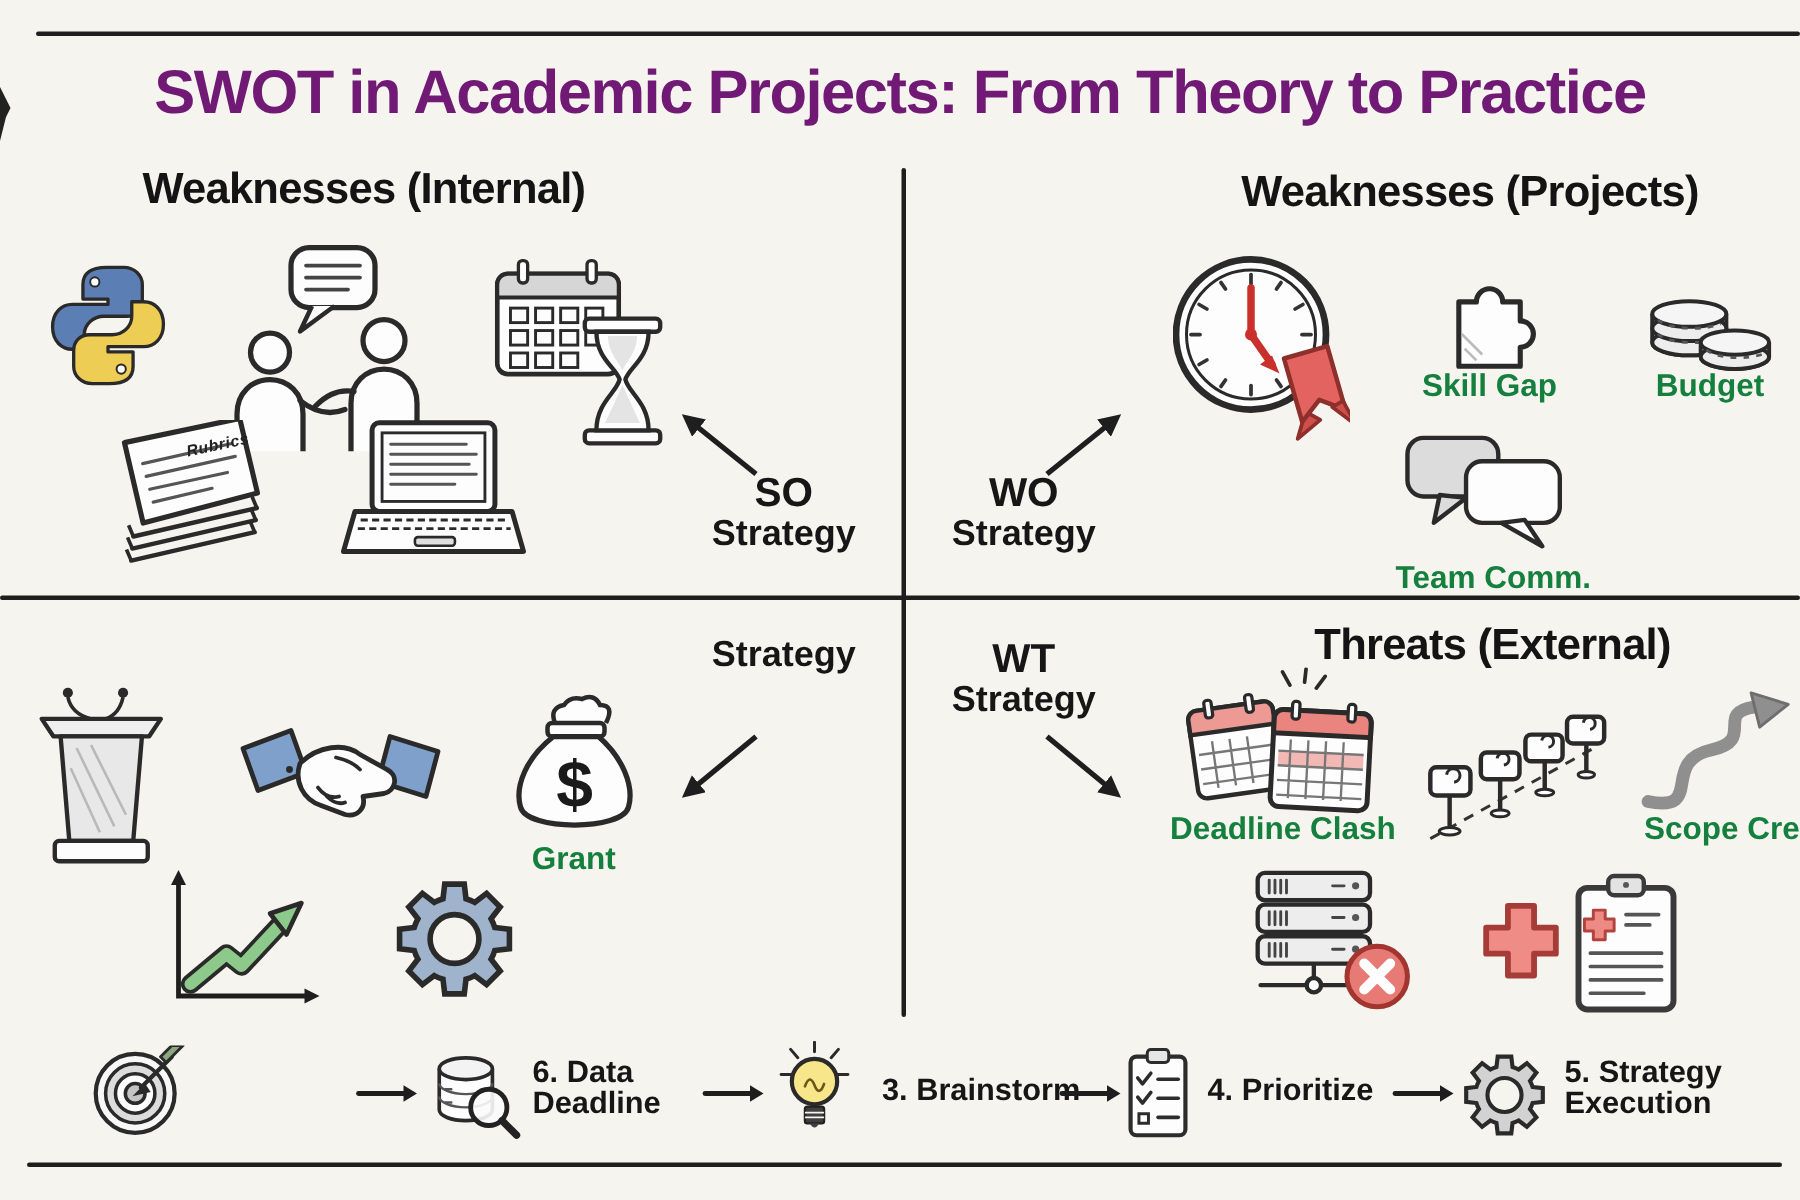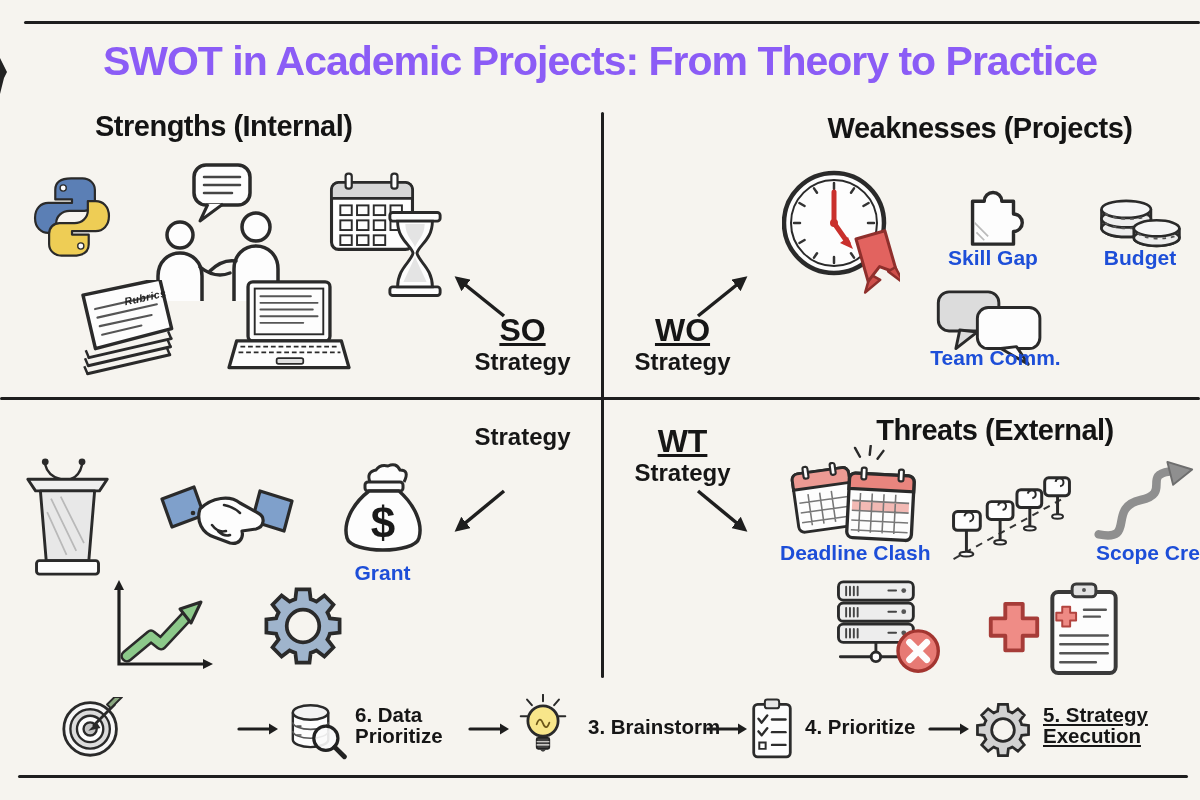--- a/index.html
+++ b/index.html
@@ -1,27 +1,27 @@
 <!DOCTYPE html>
 <html><head>
 <meta charset="utf-8">
 <style>
   html,body{margin:0;padding:0;background:#e8e6e1;}
   #page{position:relative;width:1200px;height:800px;background:#f6f4ef;overflow:hidden;
         font-family:"Liberation Sans","DejaVu Sans",sans-serif;color:#161616;}
   .abs{position:absolute;}
   .ln{background:#1e1e1e;border-radius:2px;}
   #title{left:0;top:38px;width:1200px;text-align:center;font-size:41px;font-weight:700;
-         letter-spacing:-1px;color:#8b5cf6;}
+         letter-spacing:-1px;color:#701a75;}
   .qhead{font-size:29px;font-weight:700;color:#141414;letter-spacing:-0.5px;}
   .center{text-align:center;}
   .strat{width:135px;text-align:center;line-height:1.12;}
-  .strat .code{font-size:32px;font-weight:700;display:block;text-decoration:underline;}
+  .strat .code{font-size:27px;font-weight:700;display:block;}
   .strat .word{font-size:24px;font-weight:700;display:block;}
-  .small-label{font-size:21px;font-weight:700;color:#1d4ed8;white-space:nowrap;}
+  .small-label{font-size:21px;font-weight:700;color:#15803d;white-space:nowrap;}
   .step-text{font-size:20.5px;font-weight:700;line-height:21px;white-space:nowrap;}
   .step-text span{display:block;}
   #rubrics-label{font-size:10.5px;font-weight:700;font-style:italic;letter-spacing:0.5px;
                  transform:rotate(-12deg);color:#222;}
   svg{display:block;}
 </style>
 </head>
 <body>
 
 <div id="page">
@@ -38,21 +38,21 @@
   <div class="abs ln" style="left:24px;top:21px;width:1176px;height:3px;"></div>
   <div class="abs ln" style="left:0;top:397px;width:1200px;height:3px;"></div>
   <div class="abs ln" style="left:601px;top:112px;width:3px;height:566px;"></div>
   <div class="abs ln" style="left:18px;top:775px;width:1170px;height:3px;"></div>
   <svg class="abs" style="left:0;top:56px;" width="10" height="40" viewBox="0 0 10 40">
     <path d="M0 2 L7 16 L4 22 L0 38 Z" fill="#222"></path>
   </svg>
 
   <div id="title" class="abs">SWOT in Academic Projects: From Theory to Practice</div>
 
-  <div class="abs qhead" style="left:95px;top:110px;">Strengths (Internal)</div>
+  <div class="abs qhead" style="left:95px;top:110px;">Weaknesses (Internal)</div>
   <div class="abs qhead center" style="left:760px;top:112px;width:440px;">Weaknesses (Projects)</div>
   <div class="abs qhead center" style="left:790px;top:414px;width:410px;">Threats (External)</div>
 
   <svg class="abs" style="left:28px;top:170px;" width="88" height="94" viewBox="0 0 100 100">
     <path d="M49 6c-14 0-18 6-18 13v11h19v4H23c-8 0-15 6-15 17s7 17 15 17h9V57c0-8 7-14 15-14h17c7 0 12-5 12-12V19c0-7-6-13-14-13H49z" fill="#5b7fb5" stroke="#2a2a2a" stroke-width="2.5" stroke-linejoin="round"></path>
     <circle cx="40" cy="17" r="3.5" fill="#fdfdfd" stroke="#2a2a2a" stroke-width="1.5"></circle>
     <path d="M51 94c14 0 18-6 18-13V70H50v-4h27c8 0 15-6 15-17s-7-17-15-17h-9v11c0 8-7 14-15 14H36c-7 0-12 5-12 12v12c0 7 6 13 14 13h13z" fill="#eecd55" stroke="#2a2a2a" stroke-width="2.5" stroke-linejoin="round"></path>
     <circle cx="60" cy="83" r="3.5" fill="#fdfdfd" stroke="#2a2a2a" stroke-width="1.5"></circle>
   </svg>
 
@@ -196,21 +196,21 @@
     <path d="M48 57 a24 8.5 0 0 0 40 3" stroke="#555" stroke-width="2" stroke-dasharray="4 5" fill="none"></path>
   </svg>
   <div class="abs small-label center" style="left:1085px;top:246px;width:110px;">Budget</div>
 
   <svg class="abs" style="left:933px;top:288px;" width="120" height="84" viewBox="0 0 120 86">
     <rect x="4" y="4" width="62" height="40" rx="11" fill="#dcdcdc" stroke="#2a2a2a" stroke-width="3"></rect>
     <path d="M26 43 L22 62 L44 45 Z" fill="#dcdcdc" stroke="#2a2a2a" stroke-width="3" stroke-linejoin="round"></path>
     <rect x="44" y="20" width="64" height="42" rx="11" fill="#fdfdfd" stroke="#2a2a2a" stroke-width="3"></rect>
     <path d="M84 60 L96 78 L68 62 Z" fill="#fdfdfd" stroke="#2a2a2a" stroke-width="3" stroke-linejoin="round"></path>
   </svg>
-  <div class="abs small-label center" style="left:928px;top:346px;width:135px;">Team Comm.</div>
+  <div class="abs small-label center" style="left:928px;top:374px;width:135px;">Team Comm.</div>
 
   <svg class="abs" style="left:22px;top:452px;" width="92" height="132" viewBox="0 0 95 132">
     <circle cx="24" cy="8" r="3.5" fill="#2a2a2a"></circle>
     <path d="M24 11 C26 20 32 24 40 26" fill="none" stroke="#2a2a2a" stroke-width="2.5"></path>
     <circle cx="62" cy="8" r="3.5" fill="#2a2a2a"></circle>
     <path d="M62 11 C60 20 56 24 50 26" fill="none" stroke="#2a2a2a" stroke-width="2.5"></path>
     <polygon points="6,26 88,26 80,38 14,38" fill="#efefef" stroke="#2a2a2a" stroke-width="3" stroke-linejoin="round"></polygon>
     <polygon points="19,38 75,38 69,110 25,110" fill="#e8e8e8" stroke="#2a2a2a" stroke-width="3" stroke-linejoin="round"></polygon>
     <path d="M30 46 L56 100 M40 44 L64 92 M26 60 L46 104" stroke="#b9b9b9" stroke-width="1.8"></path>
     <rect x="15" y="110" width="64" height="14" rx="3" fill="#fdfdfd" stroke="#2a2a2a" stroke-width="3"></rect>
@@ -349,21 +349,21 @@
   <svg class="abs" style="left:286px;top:702px;" width="62" height="58" viewBox="0 0 76 72">
     <path d="M8 13 V47 a22 9 0 0 0 44 0 V13" fill="#fdfdfd" stroke="#2a2a2a" stroke-width="3"></path>
     <ellipse cx="30" cy="13" rx="22" ry="9" fill="#f3f3f3" stroke="#2a2a2a" stroke-width="3"></ellipse>
     <path d="M8 25 a22 9 0 0 0 44 0 M8 36 a22 9 0 0 0 44 0" fill="none" stroke="#555" stroke-width="2"></path>
     <path d="M13 30 h5 M13 41 h5" stroke="#555" stroke-width="2" stroke-linecap="round"></path>
     <circle cx="49" cy="45" r="15" fill="#fbfbfb" fill-opacity="0.9" stroke="#222" stroke-width="4"></circle>
     <line x1="60" y1="56" x2="72" y2="68" stroke="#222" stroke-width="6" stroke-linecap="round"></line>
   </svg>
   <div class="abs step-text" style="left:355px;top:704px;">
     <span>6. Data</span>
-    <span>Prioritize</span>
+    <span>Deadline</span>
   </div>
   <svg class="abs" style="left:468px;top:722px;" width="42" height="14" viewBox="0 0 42 14">
     <line x1="2" y1="7" x2="32" y2="7" stroke="#1e1e1e" stroke-width="3.2" stroke-linecap="round"></line>
     <polygon points="32,1.5 41,7 32,12.5" fill="#1e1e1e"></polygon>
   </svg>
 
   <svg class="abs" style="left:518px;top:694px;" width="50" height="70" viewBox="0 0 60 88">
     <path d="M30 1 V9 M10 7 L16 14 M50 7 L44 14 M2 28 H10 M58 28 H50" stroke="#2a2a2a" stroke-width="2.5" stroke-linecap="round"></path>
     <circle cx="30" cy="34" r="19" fill="#f8e68a" stroke="#2a2a2a" stroke-width="3.5"></circle>
     <path d="M22 38 q4 -11 8 -1 q4 10 8 -1" fill="none" stroke="#6b5618" stroke-width="2.2" stroke-linecap="round"></path>
@@ -396,18 +396,18 @@
   </div>
   <svg class="abs" style="left:928px;top:722px;" width="42" height="14" viewBox="0 0 42 14">
     <line x1="2" y1="7" x2="32" y2="7" stroke="#1e1e1e" stroke-width="3.2" stroke-linecap="round"></line>
     <polygon points="32,1.5 41,7 32,12.5" fill="#1e1e1e"></polygon>
   </svg>
 
   <svg class="abs" style="left:972px;top:700px;" width="62" height="60" viewBox="-37 -37 74 74">
     <use href="#gear8" fill="#d2d2d2" stroke="#2a2a2a" stroke-width="3.4"></use>
     <circle r="14" fill="#f6f4ef" stroke="#2a2a2a" stroke-width="3.4"></circle>
   </svg>
-  <div class="abs step-text" style="left:1043px;top:704px;text-decoration:underline;">
+  <div class="abs step-text" style="left:1043px;top:704px;">
     <span>5. Strategy</span>
     <span>Execution</span>
   </div>
 
 </div>
 
 </body></html>

